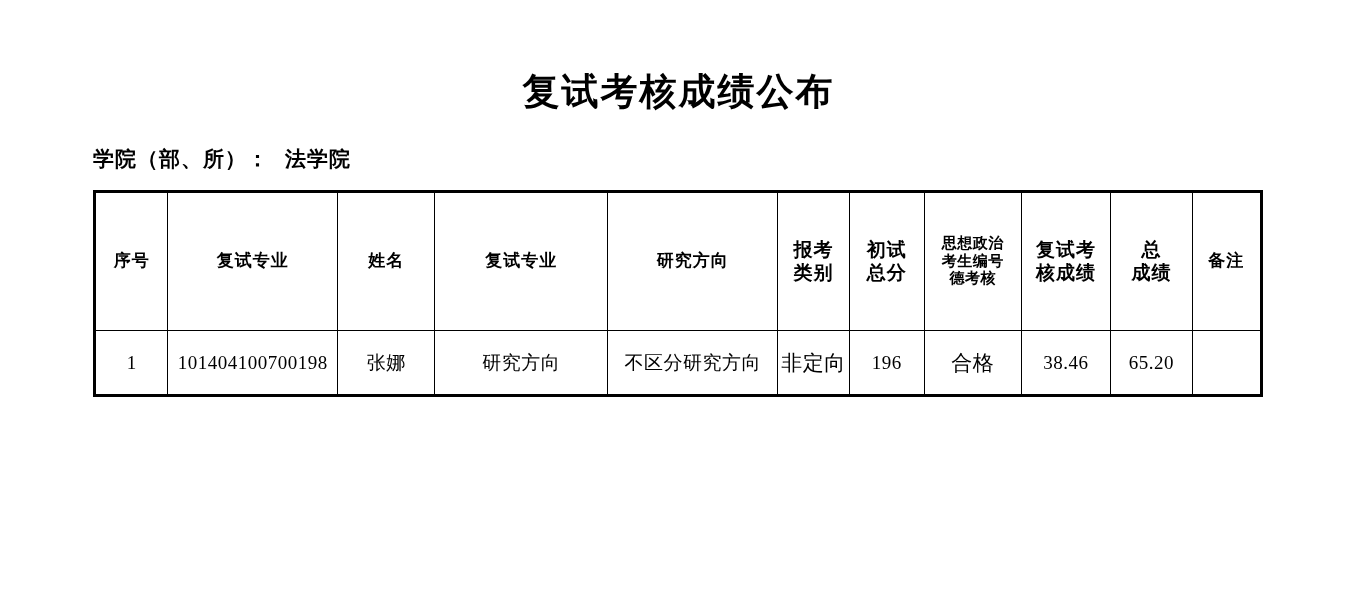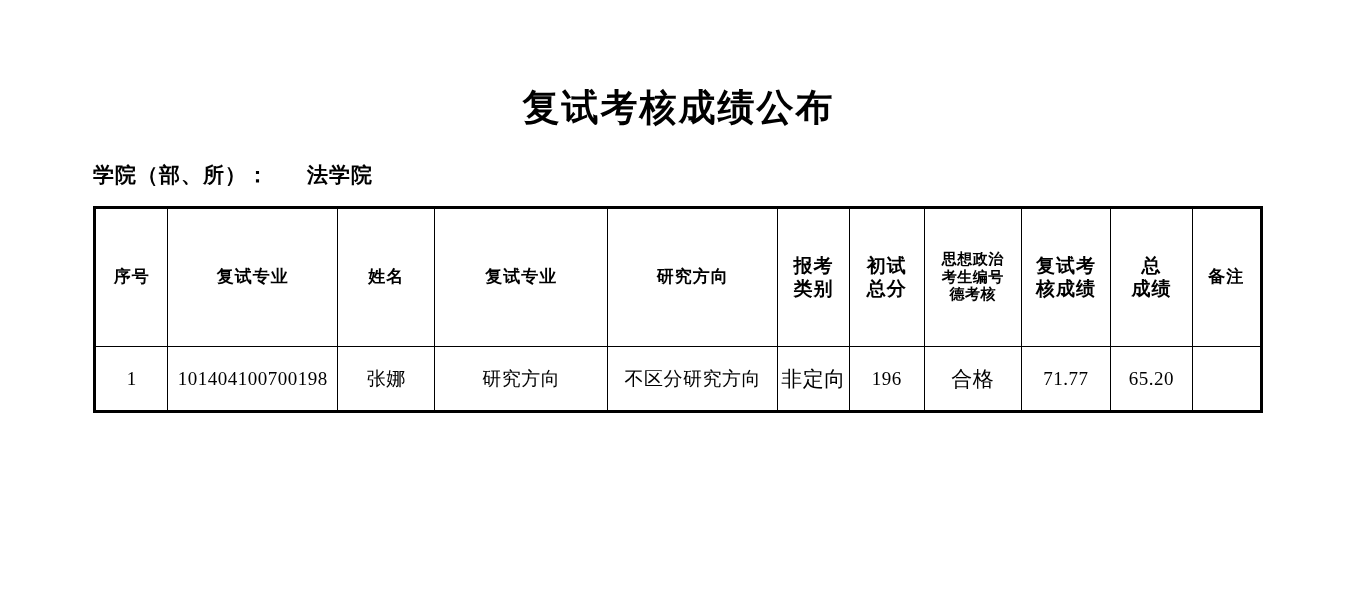--- a/index.html
+++ b/index.html
@@ -14,42 +14,42 @@
     color: #000000;
     overflow: hidden;
   }
   .page {
     position: relative;
     width: 1357px;
     height: 614px;
     box-sizing: border-box;
   }
   .doc-title {
-    margin: 16px;
+    margin: 0;
     padding-top: 67px;
     text-align: center;
     font-size: 37px;
     font-weight: bold;
     letter-spacing: 2px;
     font-family: "Liberation Serif", "DejaVu Serif", serif;
   }
   .subtitle-row {
     margin-top: 28px;
     padding-left: 93px;
     font-size: 21px;
     font-weight: bold;
     letter-spacing: 1px;
     display: flex;
     align-items: center;
   }
   .subtitle-label {
     white-space: pre;
   }
   .subtitle-value {
-    margin-left: 38px;
+    margin-left: 16px;
     white-space: pre;
   }
   .table-wrap {
     margin-top: 17px;
     padding-left: 93px;
   }
   table.grades {
     border-collapse: collapse;
     table-layout: fixed;
     width: 1170px;
@@ -163,21 +163,21 @@
       <tbody>
         <tr>
           <td class="num">1</td>
           <td class="num">101404100700198</td>
           <td>张娜</td>
           <td>研究方向</td>
           <td>不区分研究方向</td>
           <td class="small">非定向</td>
           <td class="num">196</td>
           <td class="small">合格</td>
-          <td class="num">71.77</td>
+          <td class="num">38.46</td>
           <td class="num">65.20</td>
           <td></td>
         </tr>
       </tbody>
     </table>
   </div>
 
 </div>
 
 </body></html>

